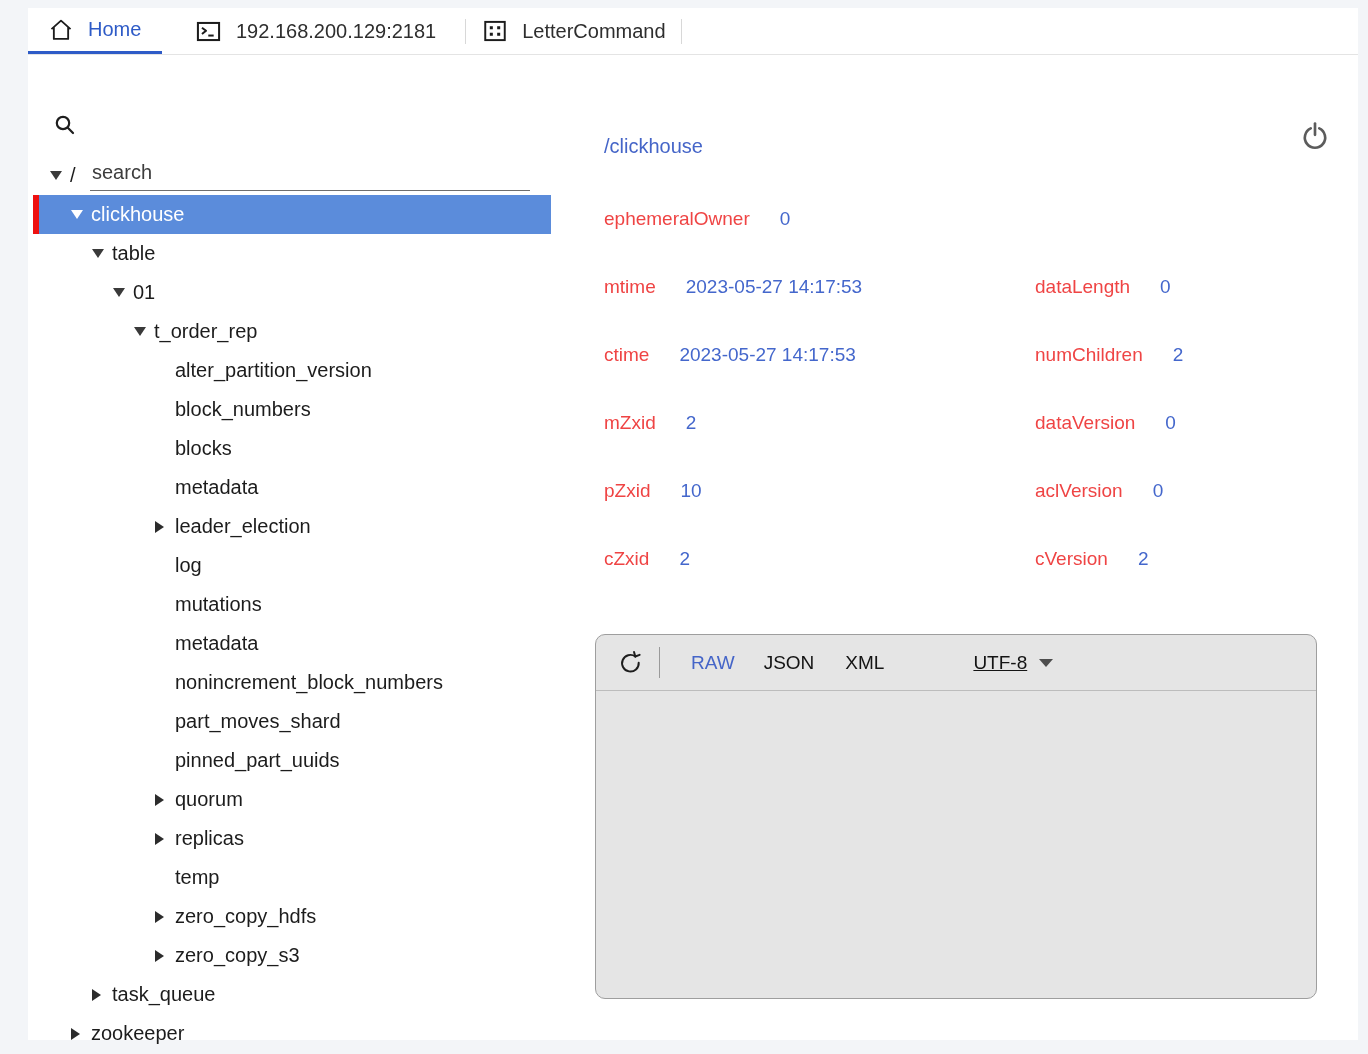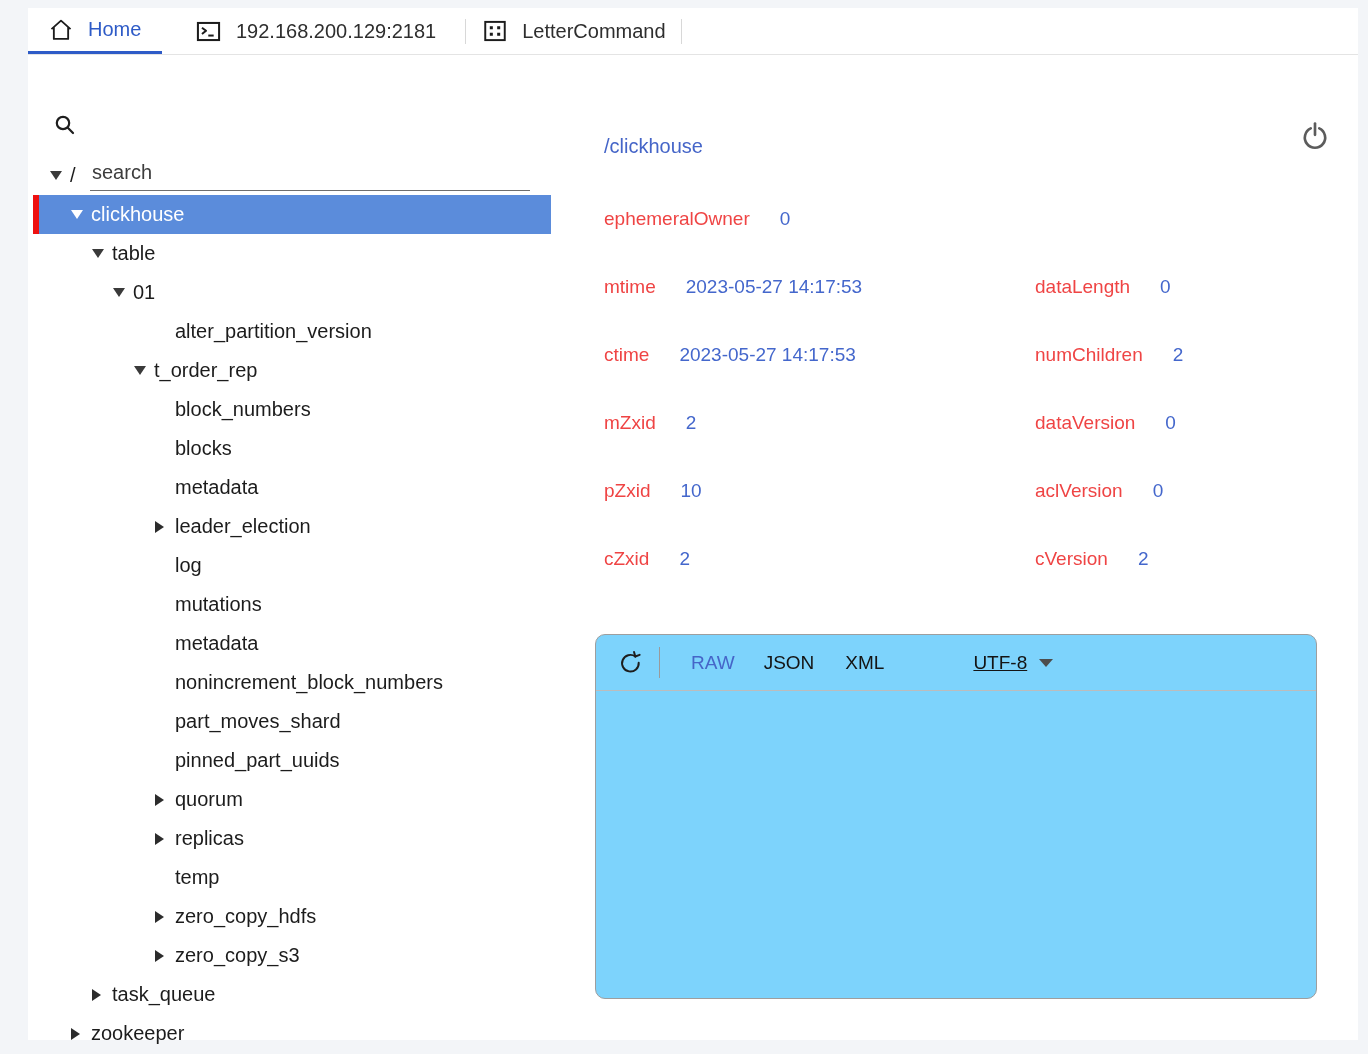--- a/index.html
+++ b/index.html
@@ -82,21 +82,21 @@
 
   .stat-row { position:absolute; height:28px; display:flex; align-items:center; white-space:nowrap; }
   .stat-label { font-size:19px; color:#ef4444; }
   .stat-value { font-size:19px; color:#4467cc; margin-left:30px; }
   .col-left  { left:24px; }
   .col-right { left:455px; }
 
   
   .data-panel {
     position:absolute; left:15px; top:579px; width:722px; height:365px;
-    border:1px solid #9e9e9e; border-radius:10px; background:#7dd3fc;
+    border:1px solid #9e9e9e; border-radius:10px; background:#e5e5e5;
   }
   .dp-header {
     height:56px; display:flex; align-items:center;
     border-bottom:1px solid #bcbcbc; padding-left:22px;
   }
   .dp-refresh { background:none; border:none; cursor:pointer; display:flex; align-items:center; padding:0; }
   .dp-divider { width:1px; height:31px; background:#9a9a9a; margin-left:16px; }
   .dp-tab { font-size:19px; color:#141414; background:none; border:none; cursor:pointer; font-family:"Liberation Sans", sans-serif; padding:0; }
   .dp-tab.active { color:#4565c8; }
   .dp-tab-raw  { margin-left:31px; }
@@ -176,29 +176,29 @@
             <i class="t-exp"></i>
           </span>
         <span class="tlabel">table</span>
       </div>
       <div class="trow lvl3">
         <span class="tri">
             <i class="t-exp"></i>
           </span>
         <span class="tlabel">01</span>
       </div>
+      <div class="trow lvl4">
+        <span class="tri">
+            <i class="t-exp"></i>
+          </span>
+        <span class="tlabel">t_order_rep</span>
+      </div>
       <div class="trow lvl5">
         <span class="tri"></span>
         <span class="tlabel">alter_partition_version</span>
-      </div>
-      <div class="trow lvl4">
-        <span class="tri">
-            <i class="t-exp"></i>
-          </span>
-        <span class="tlabel">t_order_rep</span>
       </div>
       <div class="trow lvl5">
         <span class="tri"></span>
         <span class="tlabel">block_numbers</span>
       </div>
       <div class="trow lvl5">
         <span class="tri"></span>
         <span class="tlabel">blocks</span>
       </div>
       <div class="trow lvl5">

